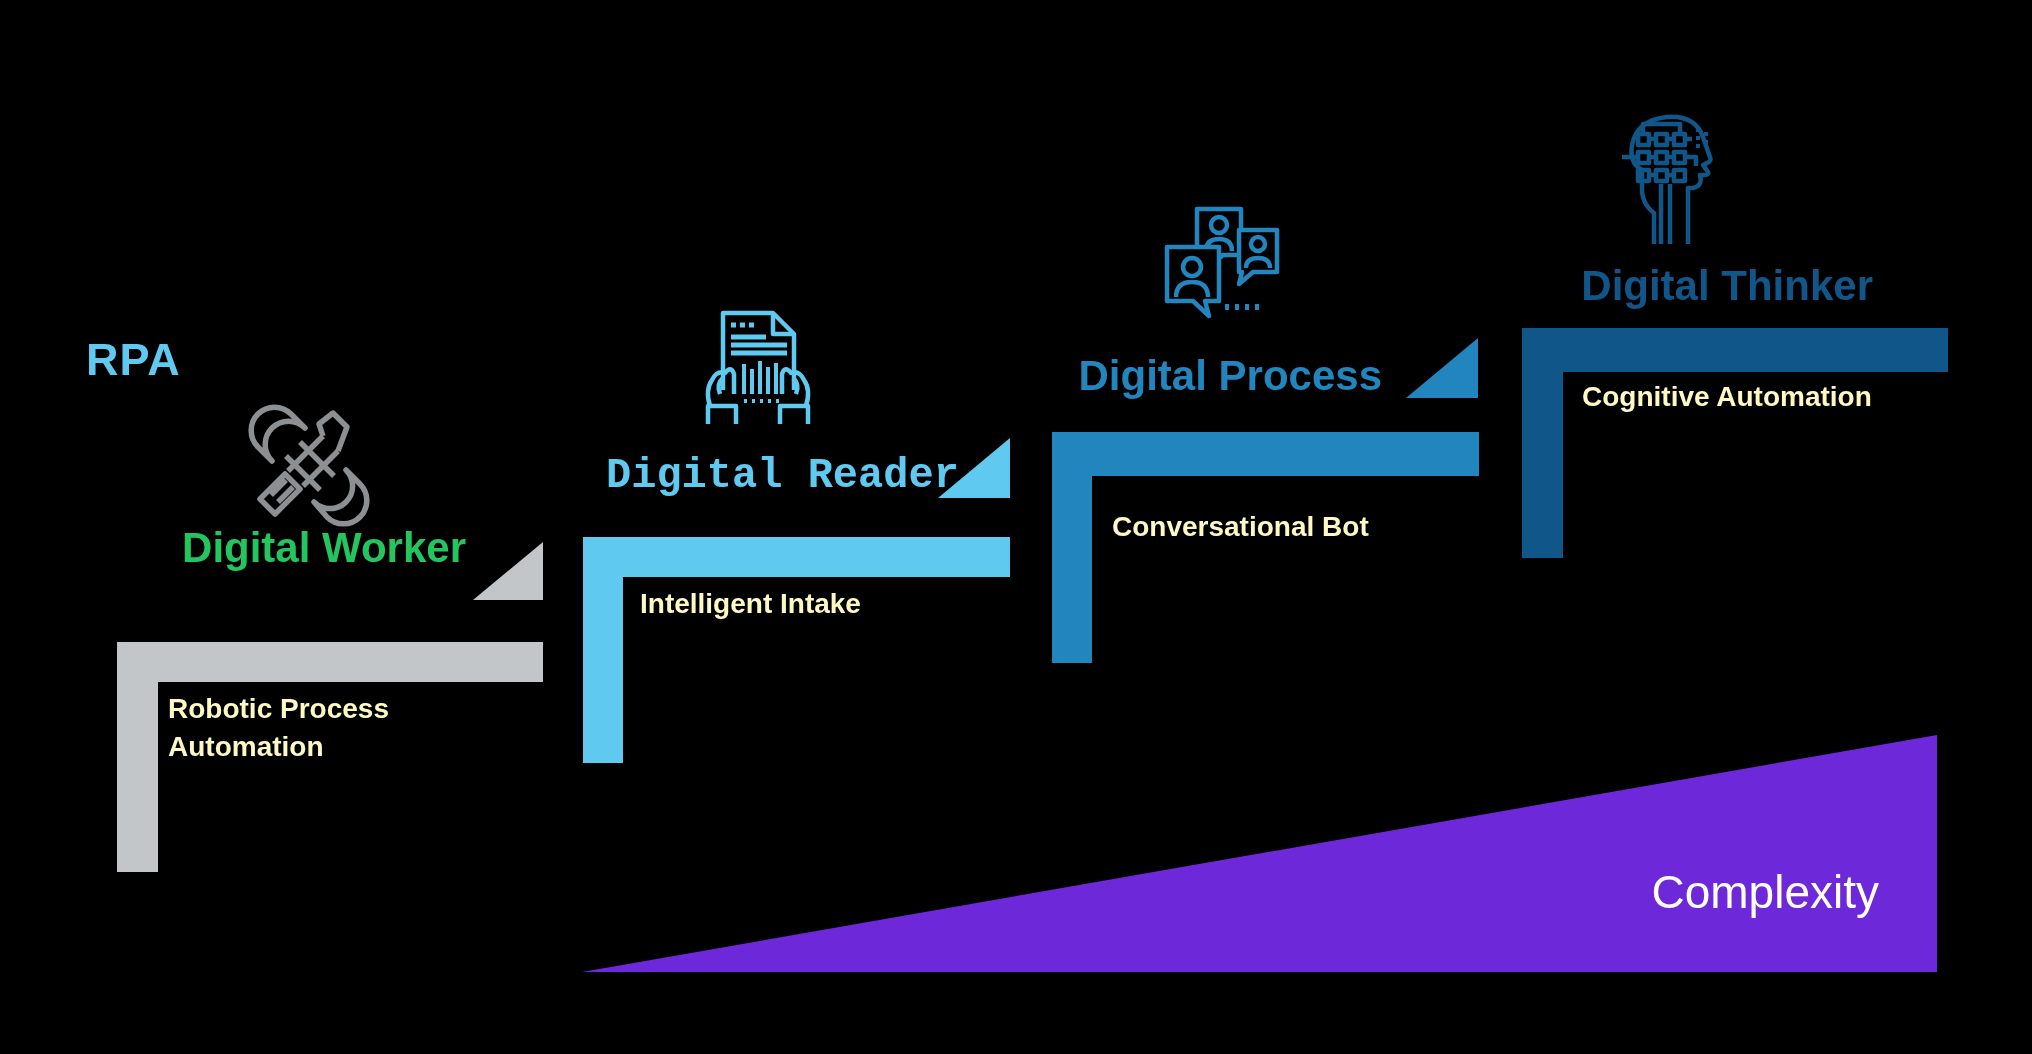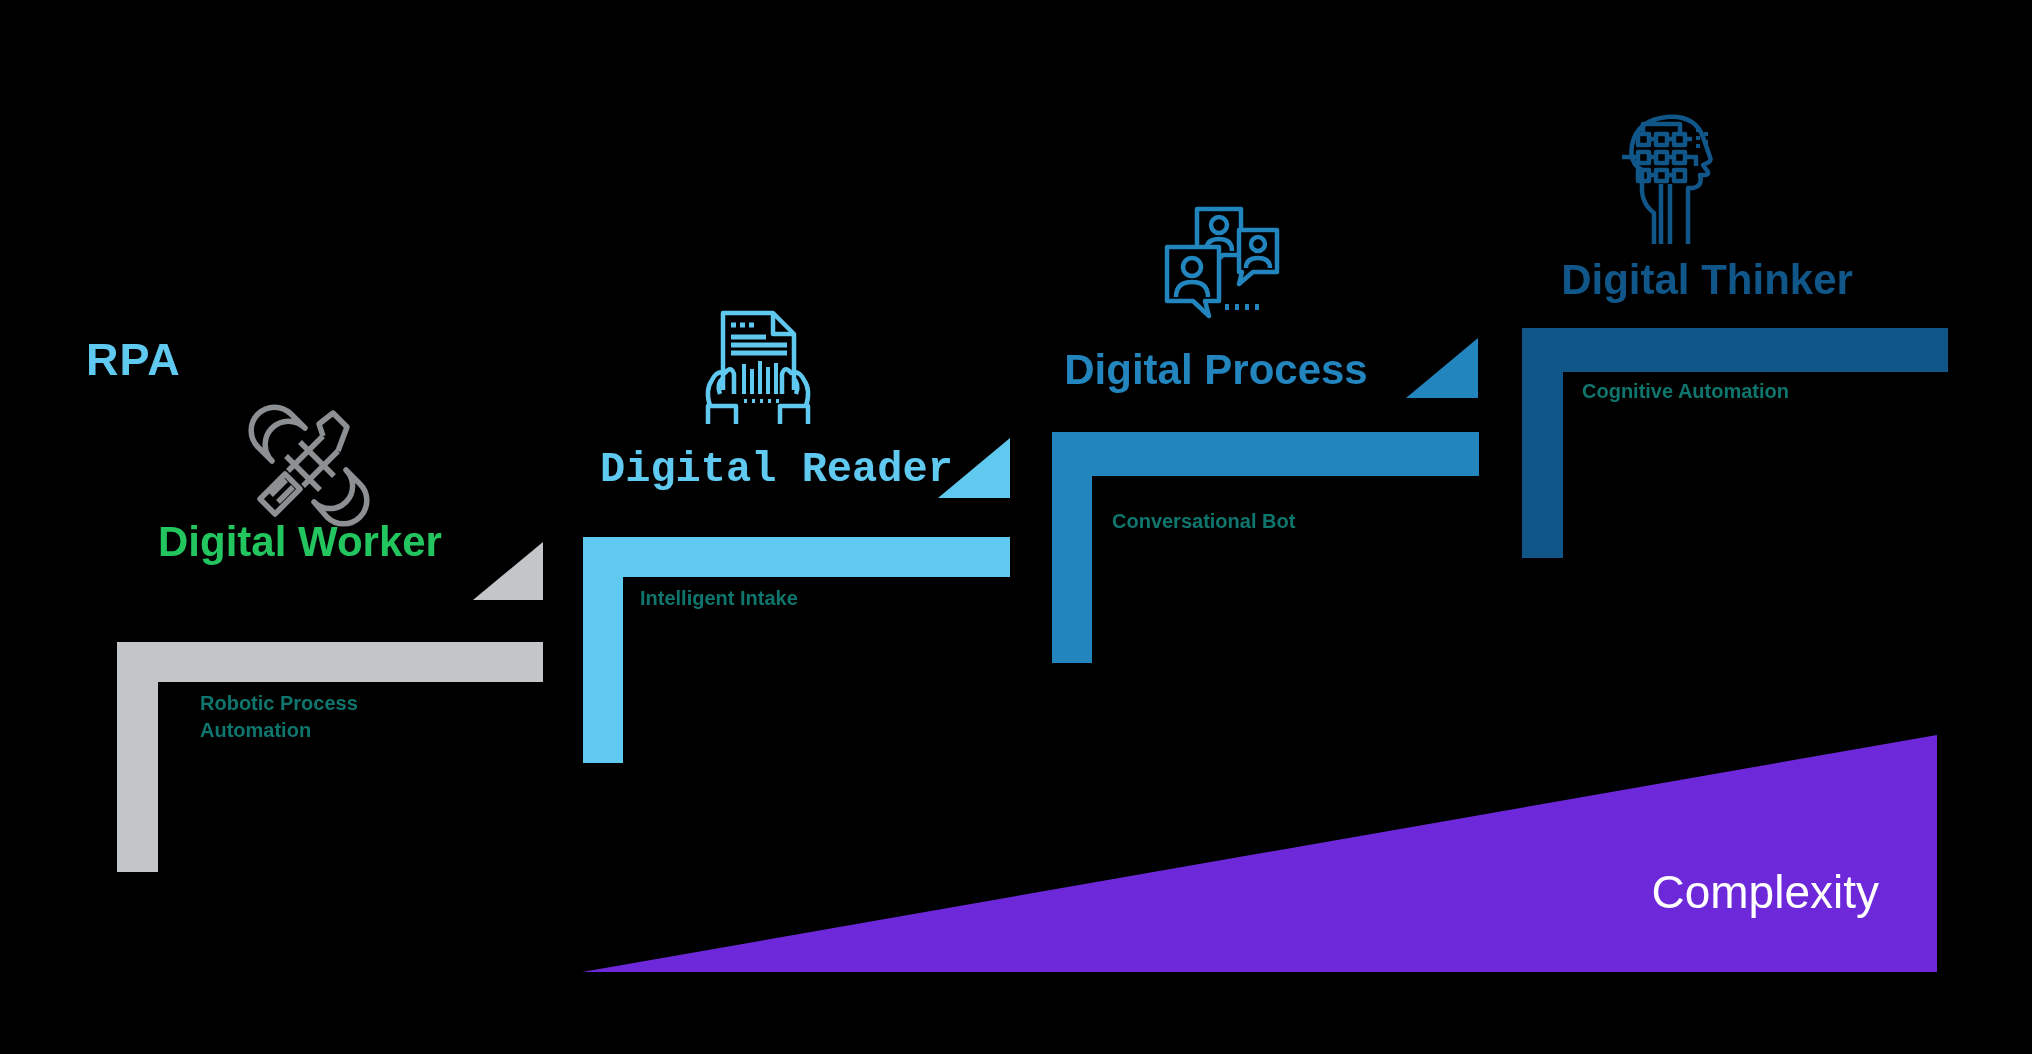--- a/index.html
+++ b/index.html
@@ -6,36 +6,36 @@
   .stage{
     position:relative;width:2032px;height:1054px;background:#000000;overflow:hidden;
     font-family:"Liberation Sans","DejaVu Sans",sans-serif;
   }
   .abs{position:absolute;}
   .rpa{
     position:absolute;left:86px;top:318px;
     font-size:45px;font-weight:bold;color:#5FC9F0;letter-spacing:1px;margin-top:16px;
   }
   .title{
-    position:absolute;margin:0;width:320px;text-align:center;
+    position:absolute;margin:6px;width:320px;text-align:right;
     font-size:42px;font-weight:bold;line-height:1.05;white-space:nowrap;
   }
   .sub{
     position:absolute;margin:0;
-    font-size:20px;font-weight:bold;color:#0f766e;line-height:1.35;
+    font-size:28px;font-weight:bold;color:#fef9c3;line-height:1.35;
   }
   .bar{position:absolute;}
   .tri{position:absolute;clip-path:polygon(0 100%,100% 0,100% 100%);}
   
   .s1-icon{left:248px;top:404px;}
   .s1-title{left:140px;top:520px;color:#22c55e;}
   .s1-tri{left:473px;top:542px;width:70px;height:58px;background:#C3C6C8;}
   .s1-barh{left:117px;top:642px;width:426px;height:40px;background:#C3C6C8;}
   .s1-barv{left:117px;top:642px;width:41px;height:230px;background:#C3C6C8;}
-  .s1-sub{left:168px;top:690px;width:245px;margin-left:32px;}
+  .s1-sub{left:168px;top:690px;width:245px;}
   
   .s2-icon{left:700px;top:306px;}
   .s2-title{left:600px;top:448px;color:#5FC9F0;font-family:Liberation Mono, monospace;}
   .s2-tri{left:938px;top:438px;width:72px;height:60px;background:#5FC9F0;}
   .s2-barh{left:583px;top:537px;width:427px;height:40px;background:#5FC9F0;}
   .s2-barv{left:583px;top:537px;width:40px;height:226px;background:#5FC9F0;}
   .s2-sub{left:640px;top:585px;width:340px;}
   
   .s3-icon{left:1161px;top:203px;}
   .s3-title{left:1056px;top:348px;color:#2385BE;}

